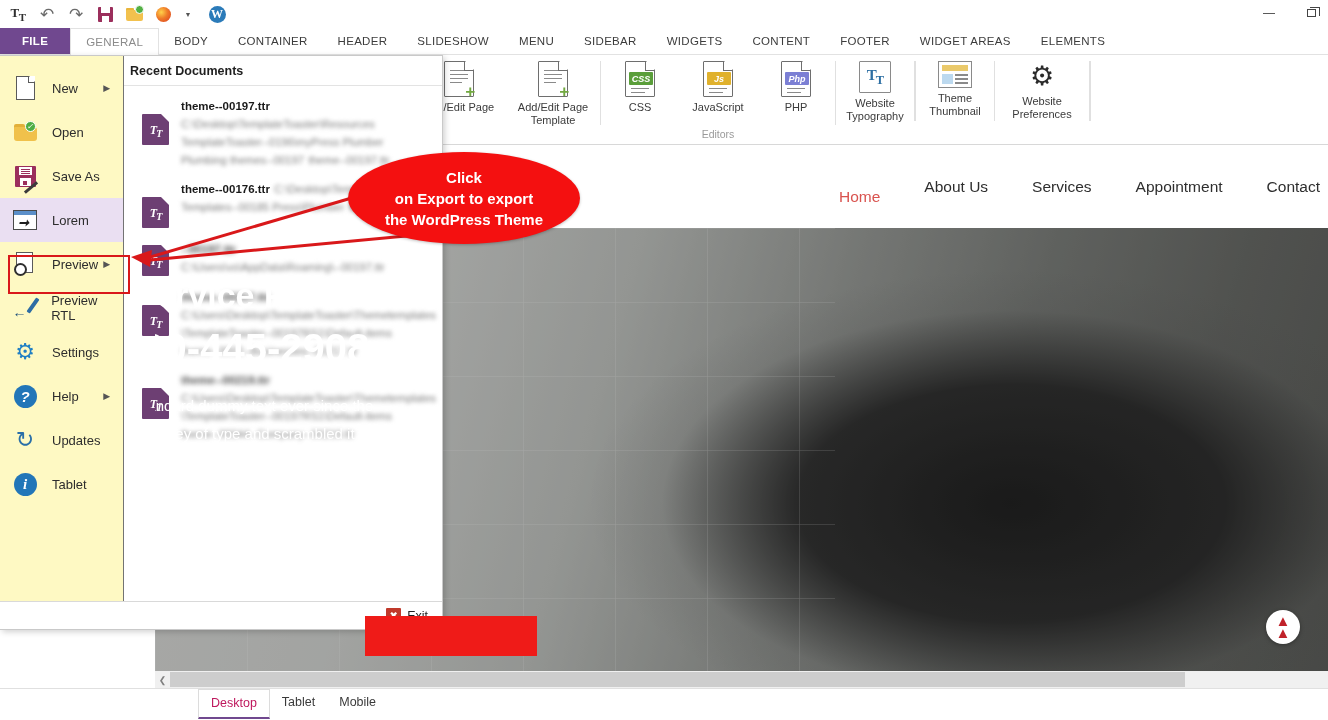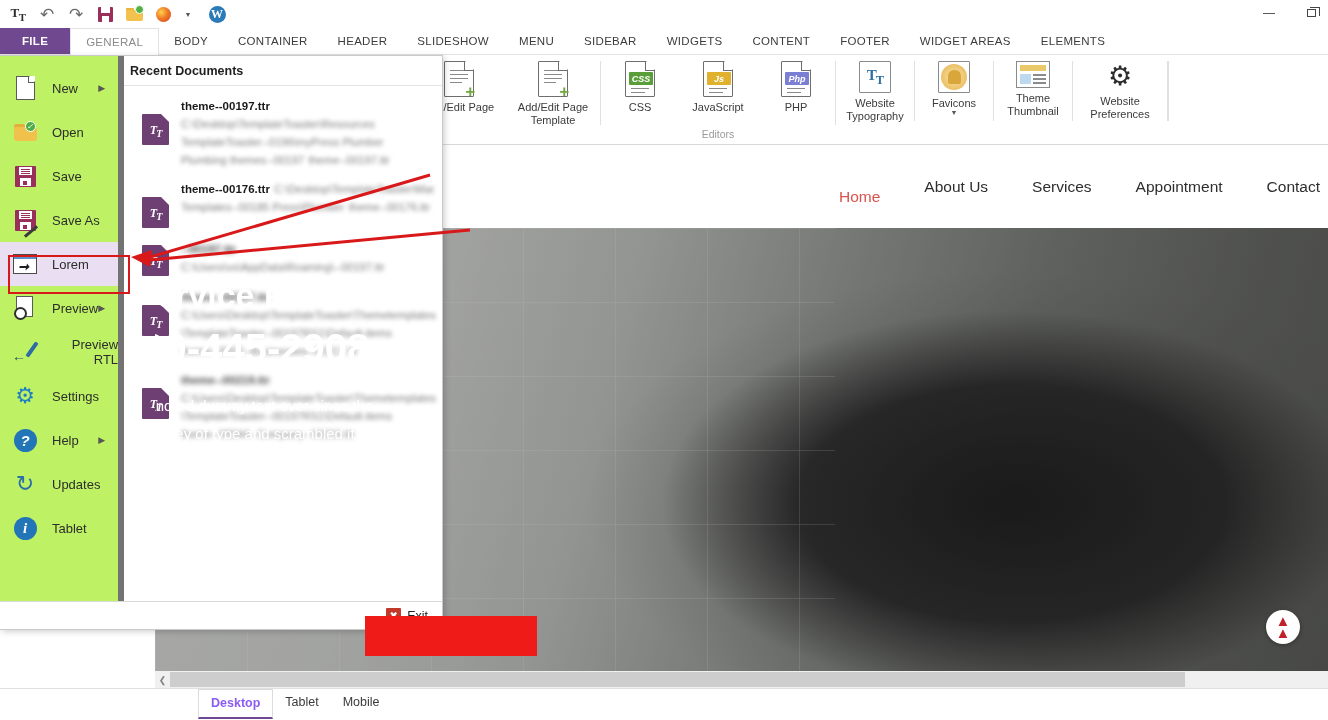--- a/index.html
+++ b/index.html
@@ -114,22 +114,22 @@
   .singleicon { width: 28px; height: 34px; border: 1.3px solid #8a8a8a; background:#fff;
     position: relative; }
   .singleicon .sb { position:absolute; background:#bcd9ef; }
   .singleicon .sl { position:absolute; background:#8a8a8a; height:1.6px; }
 
   
   .backstage { position: absolute; left: 0; top: 55px; width: 443px; height: 575px;
     background: #fff; border: 1px solid #c9c9c9; border-left: none;
     box-shadow: 2px 2px 6px rgba(0,0,0,0.18); display: flex; flex-direction: column; }
   .bs-body { display: flex; flex: 1; min-height: 0; }
-  .menu-col { width: 140px; background: #bef264; border-right: 6px solid #737373;
-    padding-top: 10px; text-align: right; }
+  .menu-col { width: 140px; background: #fef9c3; border-right: 1px solid #737373;
+    padding-top: 10px; }
   .menu-item { height: 44px; display: flex; align-items: center; padding-left: 12px;
     position: relative; cursor: pointer; }
   .menu-item .mlabel { font-size: 13px; color: #2d2d2d; margin-left: 14px; }
   .menu-item .marrow { position: absolute; right: 13px; font-size: 9px; color: #555; }
   .menu-item.selected { background: #eadff2; }
   .mi-icon { width: 26px; height: 28px; display:flex; align-items:center;
     justify-content:center; position: relative; }
 
   .m-new { width: 19px; height: 24px; border: 1.4px solid #5a5a5a; background:#fff;
     position: relative; }
@@ -265,21 +265,21 @@
     justify-content: center; font-size: 9px; color: #808080; cursor: pointer; }
   .hs-track { flex: 1; height: 17px; position: relative; }
   .hs-thumb { position: absolute; left: 0; top: 1px; width: 1015px; height: 15px;
     background: #cdcdcd; cursor: pointer; }
 
   .devbar { position: absolute; left: 0; top: 688px; width: 1328px; height: 32px;
     background: #fff; border-top: 1px solid #e0e0e0; }
   .devtabs { position: absolute; left: 198px; top: 0; display: flex; }
   .devtab { padding: 6px 12px 7px 12px; font-size: 12.5px; color: #3a3a3a;
     cursor: pointer; }
-  .devtab.active { color: #8b5cf6; font-weight: bold; background: #fff;
+  .devtab.active { color: #be185d; font-weight: normal; background: #fff;
     border: 1px solid #dcdcdc; border-bottom: 2px solid #70488f; }
 
   .sidestrip { position: absolute; left: 0; top: 630px; width: 155px; height: 58px;
     background: #fff; }
   .leftfill { position: absolute; left: 0; top: 145px; width: 155px; height: 485px;
     background: #fff; }
 
   
   .callout { position: absolute; left: 348px; top: 152px; width: 232px; height: 92px;
     background: #f41010; border-radius: 50%; z-index: 40;
@@ -403,29 +403,20 @@
     <div class="rsep"></div>
     <div class="rgroup">
       <div class="ritems">
         <div class="ritem">
           <div class="boxicon">
               <span class="tt-big">T<sub>T</sub></span>
             </div>
           <div class="rlabel">Website Typography</div>
         </div>
         <div class="rsep" style="height:60px;"></div>
-        <div class="ritem">
-          <div class="boxicon">
-              <span class="fav-circ">
-                <i class="fav-inner"></i>
-              </span>
-            </div>
-          <div class="rlabel">Favicons</div>
-          <div class="sub-caret">▼</div>
-        </div>
         <div class="rsep" style="height:60px;"></div>
         <div class="ritem">
           <div class="thumbicon">
             <i class="bar"></i>
               <i class="blk"></i>
               <i class="l1"></i>
               <i class="l2"></i>
               <i class="l3"></i>
           </div>
           <div class="rlabel">Theme Thumbnail</div>
@@ -504,35 +495,20 @@
           <span class="mi-icon">
             <i class="m-open">
                 <i class="ot"></i>
                 <i class="ob"></i>
                 <i class="obadge">✓</i>
               </i>
           </span>
           <span class="mlabel">Open</span>
         </div>
 
-        <div class="menu-item">
-          <span class="mi-icon">
-            <i class="m-save">
-                <i class="sTop">
-                  <i style="top:2px"></i>
-                  <i style="top:4px"></i>
-                  <i style="top:6px"></i>
-                </i>
-                <i class="sBot">
-                  <b></b>
-                </i>
-              </i>
-          </span>
-          <span class="mlabel">Save</span>
-        </div>
 
         <div class="menu-item">
           <span class="mi-icon">
             <i class="m-save">
                 <i class="sTop">
                   <i style="top:2px"></i>
                   <i style="top:4px"></i>
                   <i style="top:6px"></i>
                 </i>
                 <i class="sBot">
@@ -675,14 +651,19 @@
       </div>
     </div>
   </div>
 
   <svg class="arrow-svg" viewBox="0 0 600 160">
     <line x1="470" y1="90" x2="150" y2="120" stroke="#d9181a" stroke-width="3"></line>
     <line x1="430" y1="35" x2="140" y2="120" stroke="#d9181a" stroke-width="3"></line>
     <polygon points="131,117 152,110 150,127" fill="#d9181a"></polygon>
   </svg>
   <div class="export-highlight"></div>
+  <div class="callout">
+    <div>Click</div>
+    <div>on Export to export</div>
+    <div>the WordPress Theme</div>
+  </div>
 
 </div>
 
 </body></html>

